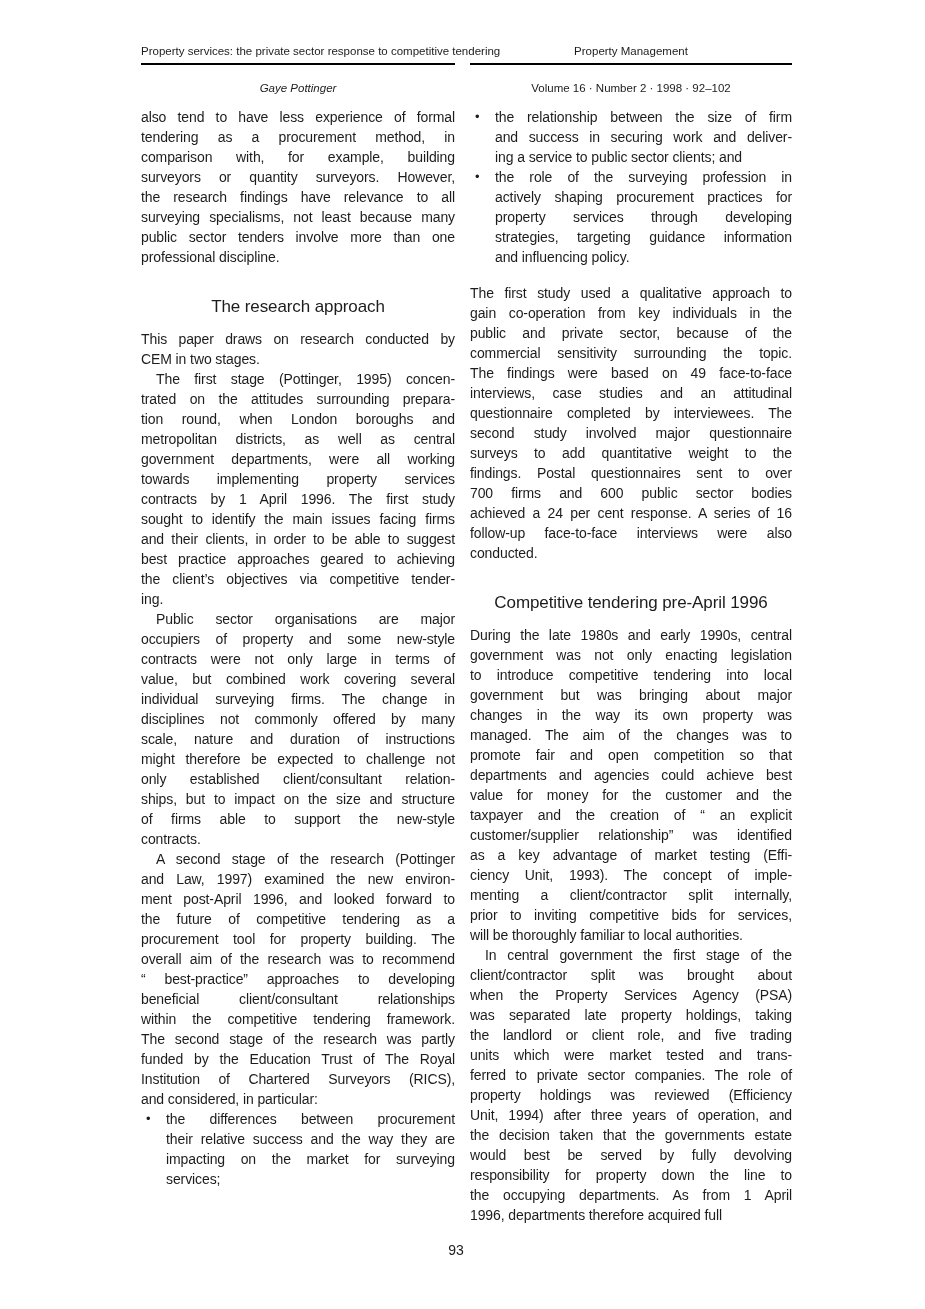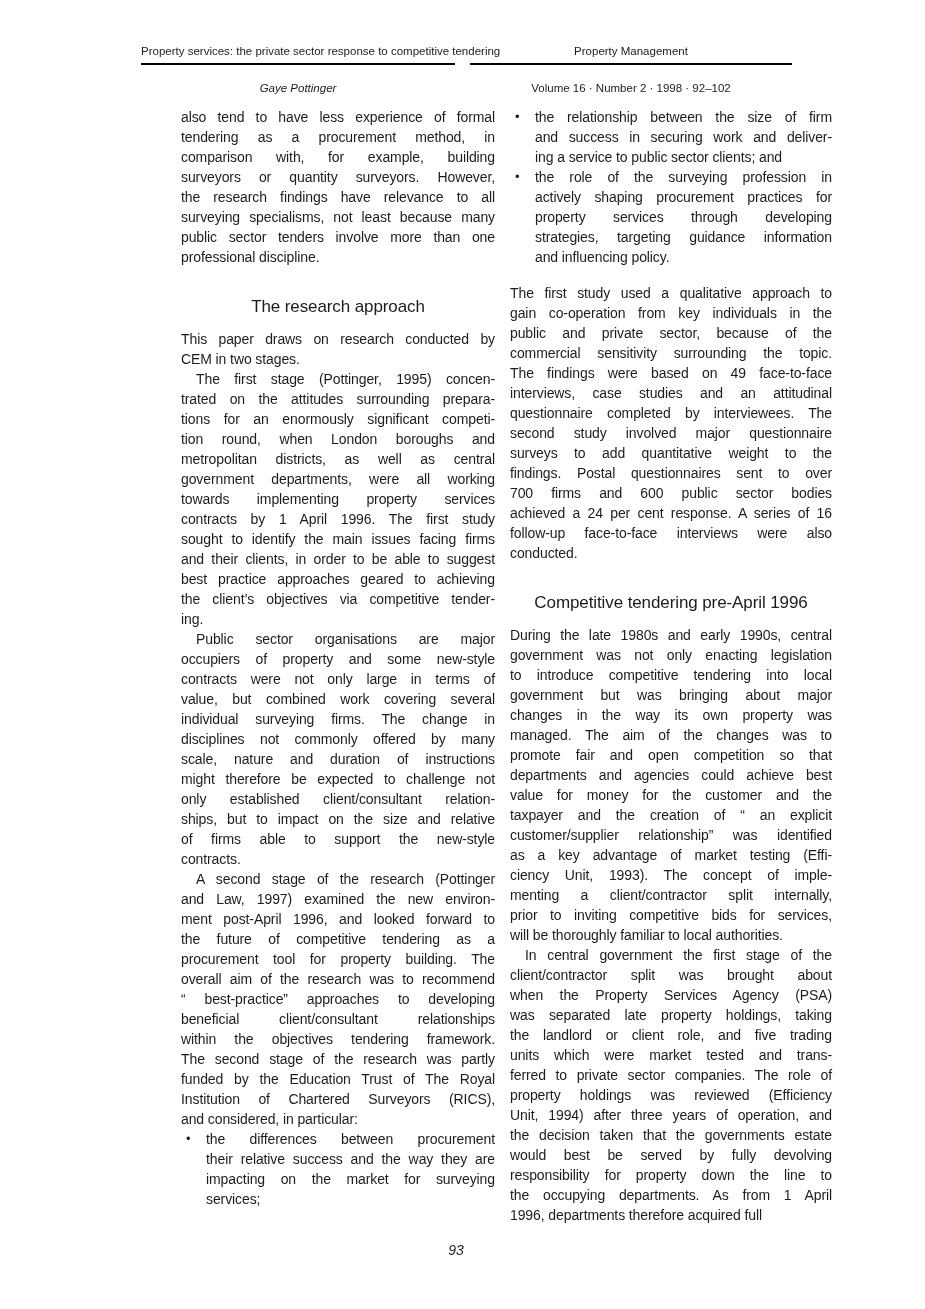--- a/index.html
+++ b/index.html
@@ -40,21 +40,20 @@
   }
   .head-author { font-style: italic; }
   
   .columns {
     position: absolute;
     left: 141px;
     top: 107px;
     width: 651px;
     display: flex;
     gap: 15px;
-    margin-left: 40px;
   }
   .col { font-size: 14px; line-height: 20px; letter-spacing: -0.1px; }
   .col-left  { width: 314px; }
   .col-right { width: 322px; }
   .heading {
     font-size: 17px;
     line-height: 24px;
     font-weight: 500;
     margin: 28px 0 10px 0;
     text-align: center;
@@ -80,21 +79,20 @@
   .bullet .bullet-lines { flex: 1; min-width: 0; }
   
   .page-footer {
     position: absolute;
     left: 131px;
     top: 1240px;
     width: 650px;
     text-align: center;
     font-size: 14px;
     line-height: 20px;
-    font-style: italic;
   }
 </style>
 </head>
 <body>
 
 <div class="page">
 
   <header class="running-header">
     <div class="head-block head-left">
       <div class="head-title">Property services: the private sector response to competitive tendering</div>
@@ -121,21 +119,20 @@
           <div class="line last">professional discipline.</div>
         </div>
         <h2 class="heading">The research approach</h2>
         <div class="para">
           <div class="line">This paper draws on research conducted by</div>
           <div class="line last">CEM in two stages.</div>
         </div>
         <div class="para">
           <div class="line indent">The first stage (Pottinger, 1995) concen-</div>
           <div class="line">trated on the attitudes surrounding prepara-</div>
-          <div class="line">tions for an enormously significant competi-</div>
           <div class="line">tion round, when London boroughs and</div>
           <div class="line">metropolitan districts, as well as central</div>
           <div class="line">government departments, were all working</div>
           <div class="line">towards implementing property services</div>
           <div class="line">contracts by 1 April 1996. The first study</div>
           <div class="line">sought to identify the main issues facing firms</div>
           <div class="line">and their clients, in order to be able to suggest</div>
           <div class="line">best practice approaches geared to achieving</div>
           <div class="line">the client’s objectives via competitive tender-</div>
           <div class="line last">ing.</div>
@@ -143,34 +140,34 @@
         <div class="para">
           <div class="line indent">Public sector organisations are major</div>
           <div class="line">occupiers of property and some new-style</div>
           <div class="line">contracts were not only large in terms of</div>
           <div class="line">value, but combined work covering several</div>
           <div class="line">individual surveying firms. The change in</div>
           <div class="line">disciplines not commonly offered by many</div>
           <div class="line">scale, nature and duration of instructions</div>
           <div class="line">might therefore be expected to challenge not</div>
           <div class="line">only established client/consultant relation-</div>
-          <div class="line">ships, but to impact on the size and relative</div>
+          <div class="line">ships, but to impact on the size and structure</div>
           <div class="line">of firms able to support the new-style</div>
           <div class="line last">contracts.</div>
         </div>
         <div class="para">
           <div class="line indent">A second stage of the research (Pottinger</div>
           <div class="line">and Law, 1997) examined the new environ-</div>
           <div class="line">ment post-April 1996, and looked forward to</div>
           <div class="line">the future of competitive tendering as a</div>
           <div class="line">procurement tool for property building. The</div>
           <div class="line">overall aim of the research was to recommend</div>
           <div class="line">“ best-practice” approaches to developing</div>
           <div class="line">beneficial client/consultant relationships</div>
-          <div class="line">within the objectives tendering framework.</div>
+          <div class="line">within the competitive tendering framework.</div>
           <div class="line">The second stage of the research was partly</div>
           <div class="line">funded by the Education Trust of The Royal</div>
           <div class="line">Institution of Chartered Surveyors (RICS),</div>
           <div class="line last">and considered, in particular:</div>
         </div>
         <div class="bullet">
           <span class="marker">•</span>
           <div class="bullet-lines">
             <div class="line">the differences between procurement</div>
             <div class="line">their relative success and the way they are</div>

